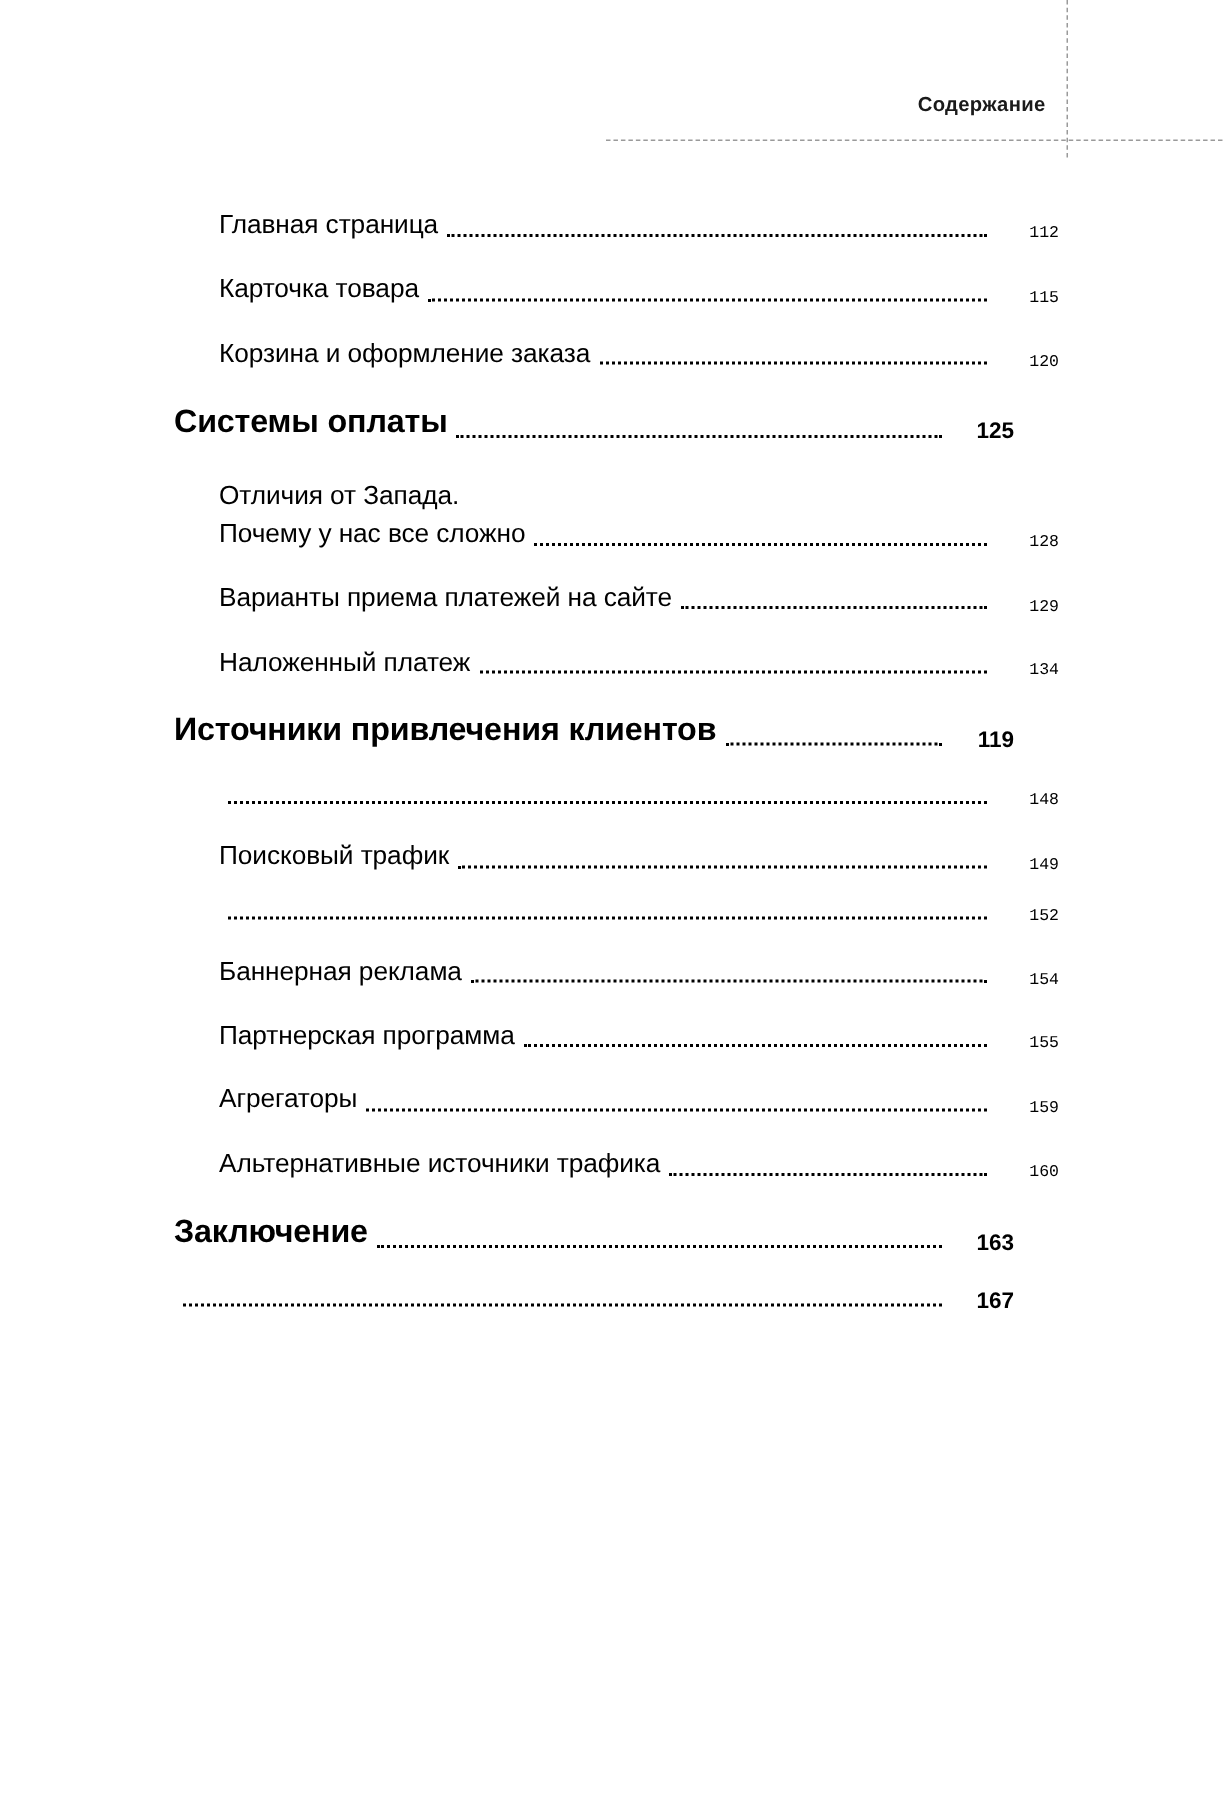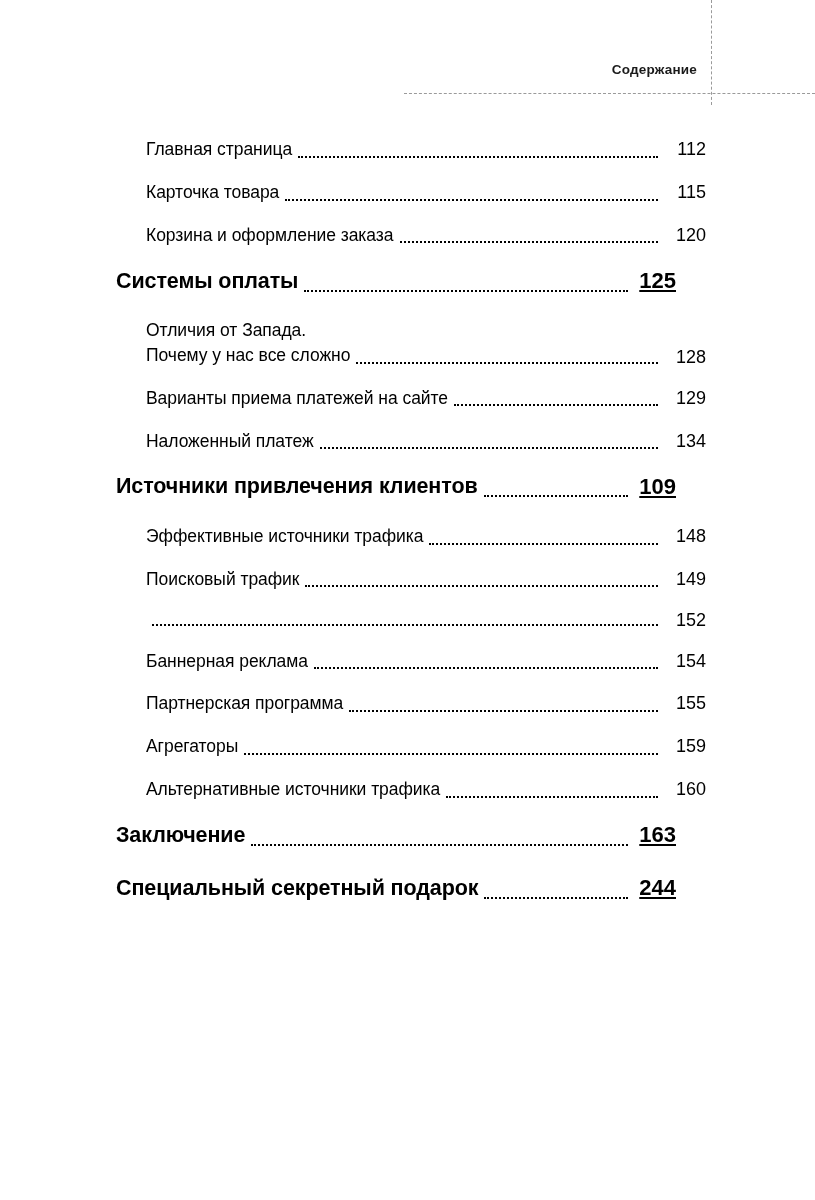--- a/index.html
+++ b/index.html
@@ -53,21 +53,21 @@
   
   .toc {
     position: absolute;
     left: 116px;
     top: 137px;
     width: 560px;
   }
 
   .toc-row {
     display: flex;
-    align-items: center;
+    align-items: flex-end;
     width: 100%;
     margin-bottom: 20px;
   }
   .toc-row.level-1 {
     margin-bottom: 22px;
   }
   .toc-row.level-2 {
     padding-left: 30px;
     margin-bottom: 18px;
   }
@@ -108,27 +108,27 @@
     bottom: 0.26em;
     border-bottom: 2.2px dotted #000;
   }
 
   .toc-page {
     flex: 0 0 auto;
     text-align: right;
     min-width: 44px;
   }
   .level-1 .toc-page {
-    font-size: 22px;
+    font-size: 15px;
     font-weight: bold;
-    text-decoration: underline;
   }
   .level-2 .toc-page {
-    font-size: 18px;
+    font-size: 11px;
     font-weight: normal;
+    font-family: Liberation Mono, monospace;
   }
 
   
   .toc-row.multiline {
     align-items: flex-end;
   }
 </style>
 </head>
 <body>
 
@@ -171,24 +171,23 @@
       <span class="toc-page">129</span>
     </div>
     <div class="toc-row level-2">
       <span class="toc-title">Наложенный платеж</span>
       <span class="toc-dots"></span>
       <span class="toc-page">134</span>
     </div>
     <div class="toc-row level-1">
       <span class="toc-title">Источники привлечения клиентов</span>
       <span class="toc-dots"></span>
-      <span class="toc-page">109</span>
-    </div>
-    <div class="toc-row level-2">
-      <span class="toc-title">Эффективные источники трафика</span>
+      <span class="toc-page">119</span>
+    </div>
+    <div class="toc-row level-2">
       <span class="toc-dots"></span>
       <span class="toc-page">148</span>
     </div>
     <div class="toc-row level-2">
       <span class="toc-title">Поисковый трафик</span>
       <span class="toc-dots"></span>
       <span class="toc-page">149</span>
     </div>
     <div class="toc-row level-2">
       <span class="toc-dots"></span>
@@ -213,17 +212,16 @@
       <span class="toc-title">Альтернативные источники трафика</span>
       <span class="toc-dots"></span>
       <span class="toc-page">160</span>
     </div>
     <div class="toc-row level-1">
       <span class="toc-title">Заключение</span>
       <span class="toc-dots"></span>
       <span class="toc-page">163</span>
     </div>
     <div class="toc-row level-1">
-      <span class="toc-title">Специальный секретный подарок</span>
-      <span class="toc-dots"></span>
-      <span class="toc-page">244</span>
+      <span class="toc-dots"></span>
+      <span class="toc-page">167</span>
     </div>
   </div>
 
 </body></html>

